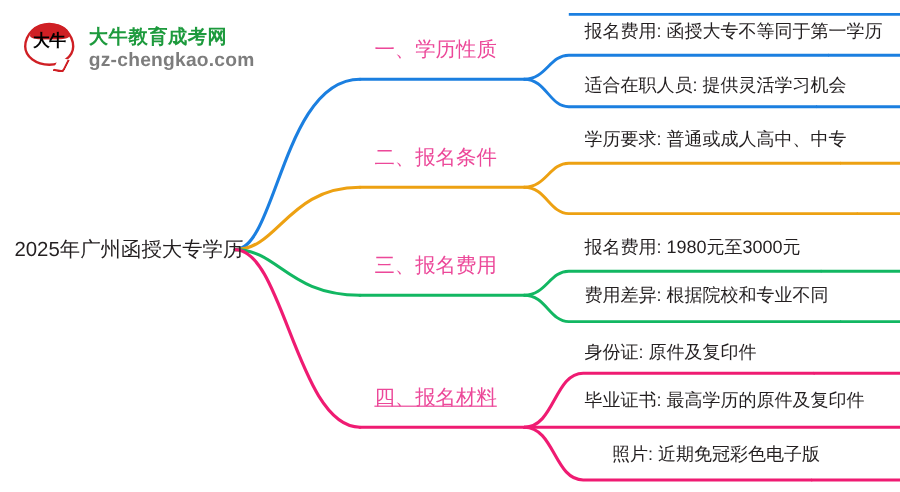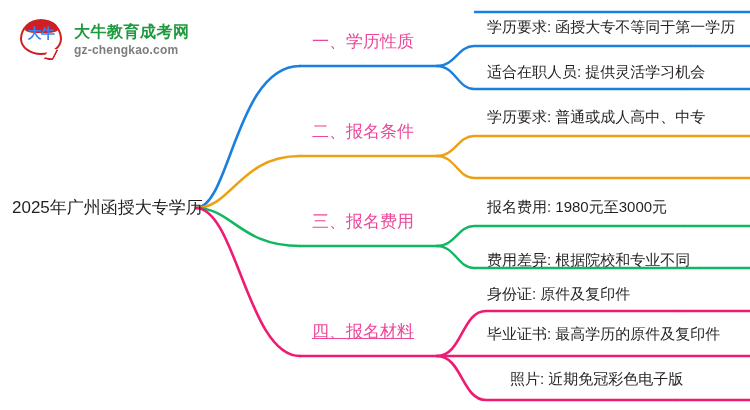--- a/index.html
+++ b/index.html
@@ -35,30 +35,30 @@
     transform: skewX(-20deg) rotate(8deg);
     border-bottom-right-radius: 3px;
   }
   #logo-swoosh {
     position: absolute; left: 7px; top: 3px; width: 33px; height: 13px;
     background: #cf1f24;
     border-radius: 50% 50% 40% 40% / 90% 90% 30% 30%;
   }
   #logo-mark-text {
     position: absolute; left: 6px; top: 10px; width: 34px; height: 28px;
-    color: #3b82f6; font-size: 14px; font-weight: bold; line-height: 13px;
+    color: #000000; font-size: 14px; font-weight: bold; line-height: 13px;
     text-align: center; letter-spacing: -0.5px;
   }
   #logo-words { display: flex; flex-direction: column; justify-content: center; }
   #logo-title {
     color: #1d9a3d; font-size: 16px; font-weight: bold;
     letter-spacing: 0.5px; line-height: 23px; white-space: nowrap;
   }
   #logo-sub {
-    color: #7d7d7d; font-size: 12px; font-weight: bold;
+    color: #7d7d7d; font-size: 16px; font-weight: bold;
     letter-spacing: 0.2px; line-height: 15px; white-space: nowrap;
   }
 
   
   #map { position: absolute; left: 0; top: 0; width: 750px; height: 410px; }
   #wires { position: absolute; left: 0; top: 0; width: 750px; height: 410px; }
 
   .node { position: absolute; white-space: nowrap; color: #231f20; }
 
   #root-node {
@@ -73,21 +73,21 @@
   #b2-label { left: 312px; top: 120px; }
   #b3-label { left: 312px; top: 210px; text-align: right; }
   #b4-label { left: 312px; top: 320px; text-decoration: underline; }
 
   .leaf { font-size: 15px; line-height: 22px; color: #231f20; }
   #l1a { left: 487px; top: 16px; }
   #l1b { left: 487px; top: 61px; }
   #l2a { left: 487px; top: 106px; }
   #l2b { left: 487px; top: 146px; }
   #l3a { left: 487px; top: 196px; }
-  #l3b { left: 487px; top: 249px; }
+  #l3b { left: 487px; top: 236px; }
   #l4a { left: 487px; top: 283px; }
   #l4b { left: 487px; top: 323px; }
   #l4c { left: 510px; top: 368px; }
 </style>
 </head>
 <body>
 
 <div id="logo">
   <div id="logo-mark">
     <div id="logo-bubble"></div>
@@ -137,21 +137,21 @@
     <path d="M676,400 L750,400" stroke="#ef1b72" stroke-width="2.4" stroke-linecap="butt"></path>
   </svg>
 
   <div class="node" id="root-node">2025年广州函授大专学历</div>
 
   <div class="node branch-label" id="b1-label">一、学历性质</div>
   <div class="node branch-label" id="b2-label">二、报名条件</div>
   <div class="node branch-label" id="b3-label">三、报名费用</div>
   <div class="node branch-label" id="b4-label">四、报名材料</div>
 
-  <div class="node leaf" id="l1a">学历要求: 函授大专不等同于第一学历</div>
+  <div class="node leaf" id="l1a">报名费用: 函授大专不等同于第一学历</div>
   <div class="node leaf" id="l1b">适合在职人员: 提供灵活学习机会</div>
 
   <div class="node leaf" id="l2a">学历要求: 普通或成人高中、中专</div>
 
   <div class="node leaf" id="l3a">报名费用: 1980元至3000元</div>
   <div class="node leaf" id="l3b">费用差异: 根据院校和专业不同</div>
 
   <div class="node leaf" id="l4a">身份证: 原件及复印件</div>
   <div class="node leaf" id="l4b">毕业证书: 最高学历的原件及复印件</div>
   <div class="node leaf" id="l4c">照片: 近期免冠彩色电子版</div>

